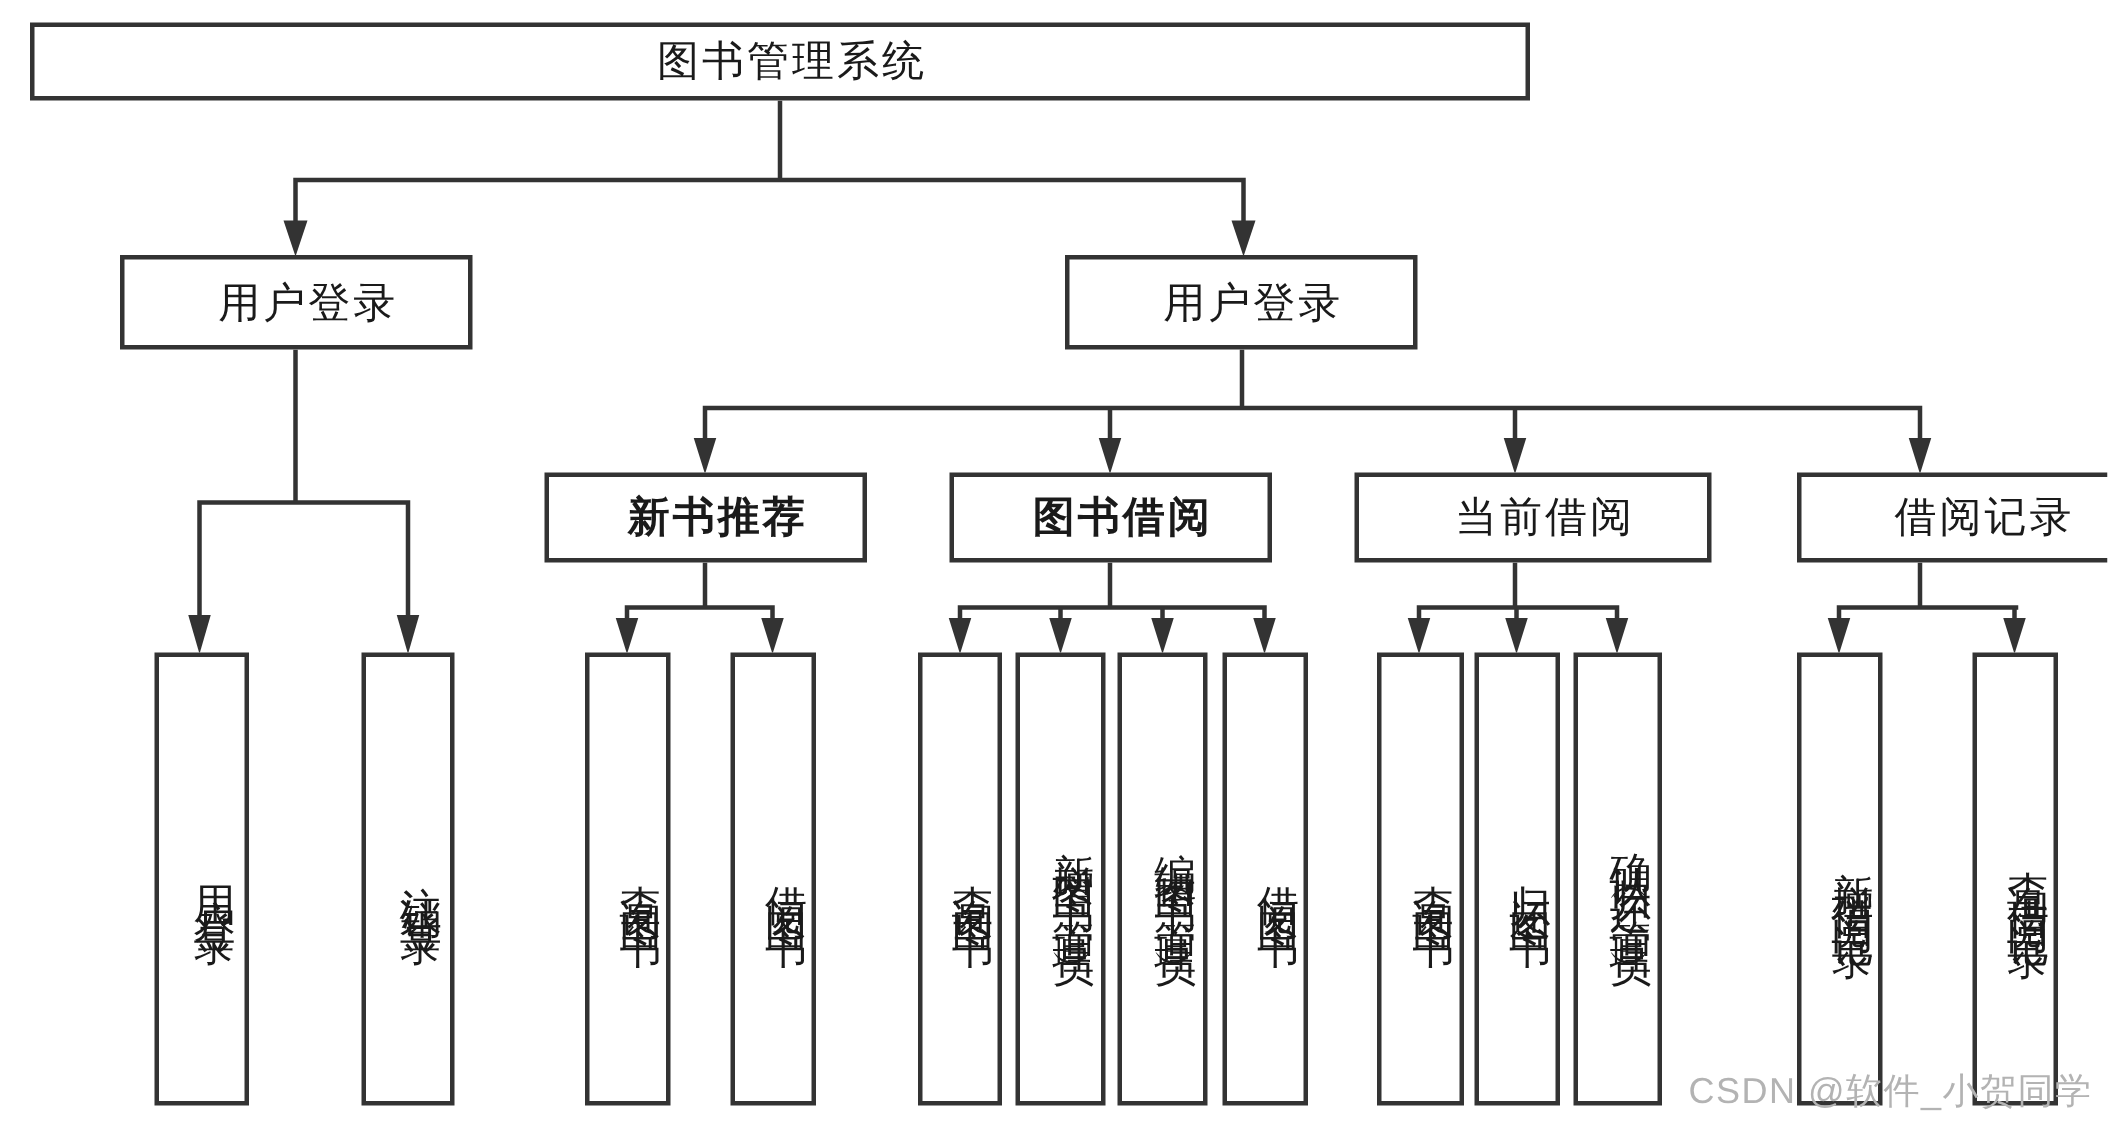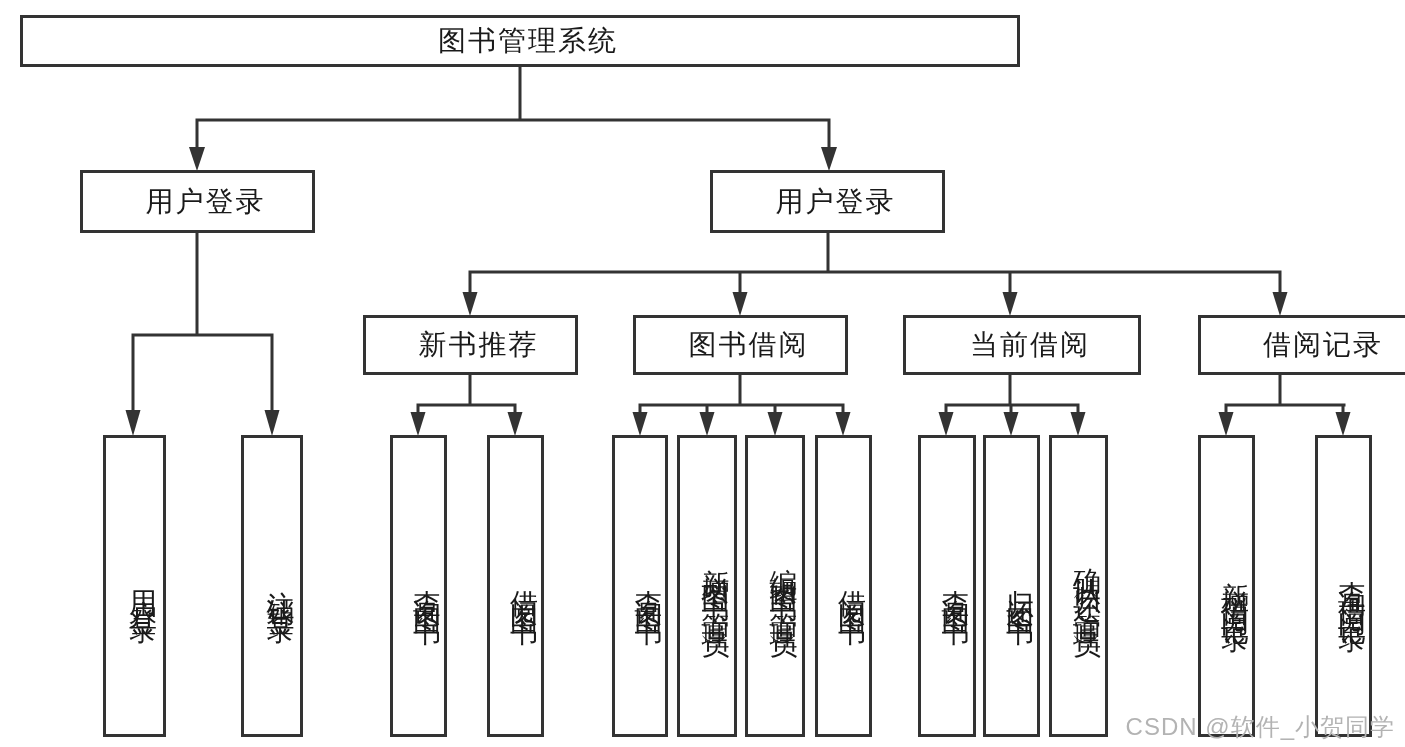--- a/index.html
+++ b/index.html
@@ -96,22 +96,22 @@
       <polygon points="1218.5,412 1233.5,412 1226,436"></polygon>
       <polygon points="1335.5,412 1350.5,412 1343,436"></polygon>
     </g>
   </svg>
 
   <div class="box" style="left:20px; top:15px; width:1000px; height:52px;">图书管理系统</div>
 
   <div class="box" style="left:80px; top:170px; width:235px; height:63px;">用户登录</div>
   <div class="box" style="left:710px; top:170px; width:235px; height:63px;">用户登录</div>
 
-  <div class="box" style="left:363px; top:315px; width:215px; height:60px;">新书推荐</div>
-  <div class="box" style="left:633px; top:315px; width:215px; height:60px;">图书借阅</div>
+  <div class="box" style="left:363px; top:315px; width:215px; height:60px;font-weight:bold;">新书推荐</div>
+  <div class="box" style="left:633px; top:315px; width:215px; height:60px;font-weight:bold;">图书借阅</div>
   <div class="box" style="left:903px; top:315px; width:238px; height:60px;">当前借阅</div>
   <div class="box" style="left:1173px; top:315px; width:234px; height:60px;margin-left:25px;">借阅记录</div>
 
   <div class="box vbox" style="left:103px; top:435px; width:63px; height:302px;">用户登录</div>
   <div class="box vbox" style="left:241px; top:435px; width:62px; height:302px;">注销登录</div>
 
   <div class="box vbox" style="left:390px; top:435px; width:57px; height:302px;">查询图书</div>
   <div class="box vbox" style="left:487px; top:435px; width:57px; height:302px;">借阅图书</div>
 
   <div class="box vbox" style="left:612px; top:435px; width:56px; height:302px;">查询图书</div>

